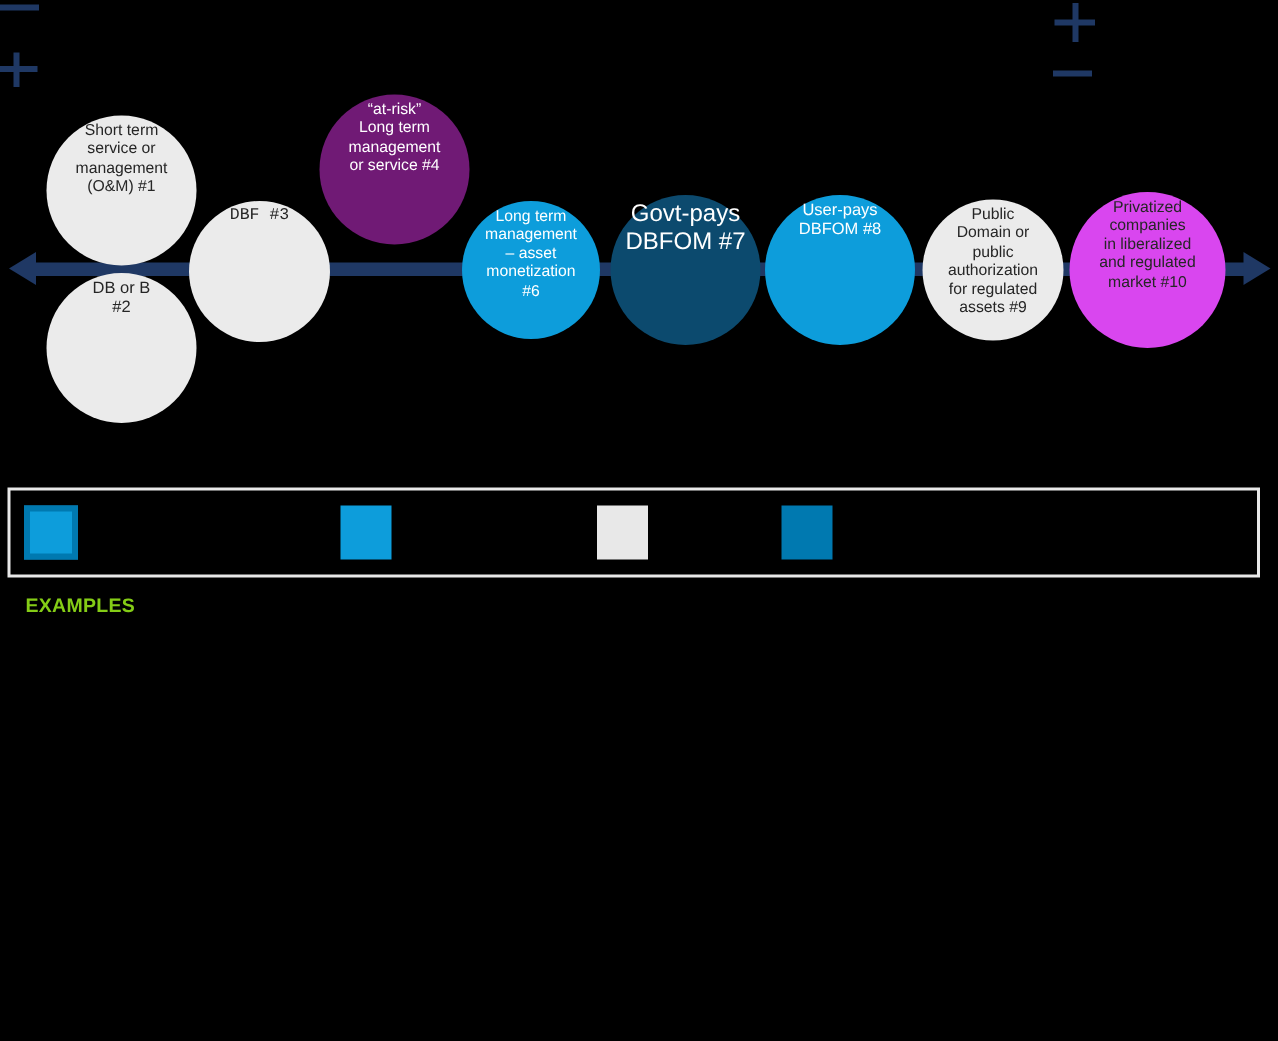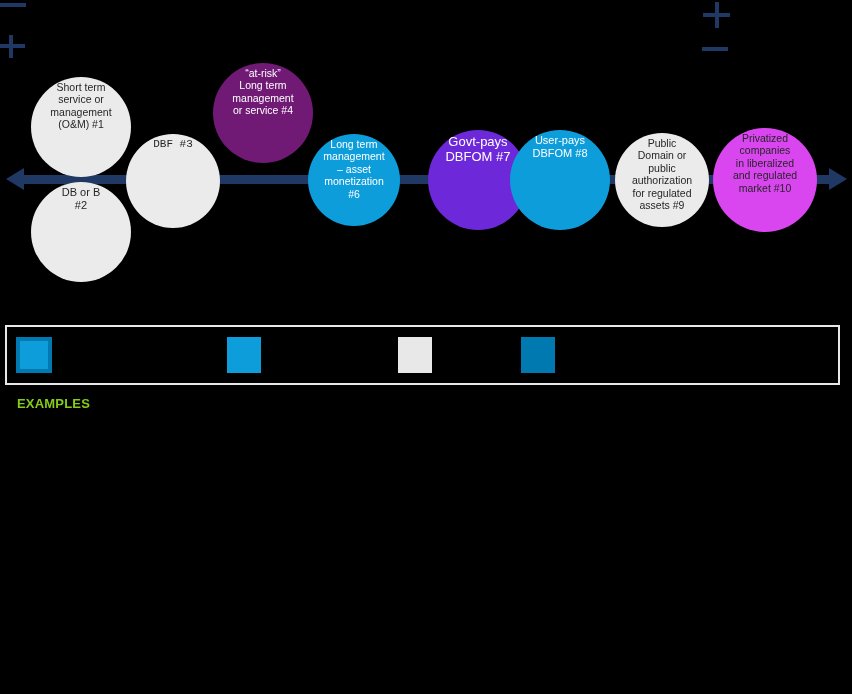--- a/index.html
+++ b/index.html
@@ -154,21 +154,21 @@
   </div>
 
   <div class="node" style="left:308px; top:134px; width:92px; height:92px; background:#0D9DDB; color:#FFFFFF; font-size:10.5px; z-index:7;">
     <span class="node-label">Long term
 management
 – asset
 monetization
 #6</span>
   </div>
 
-  <div class="node" style="left:428px; top:130px; width:100px; height:100px; background:#6d28d9; color:#FFFFFF; font-size:13px; z-index:6;">
+  <div class="node" style="left:407px; top:130px; width:100px; height:100px; background:#0c4a6e; color:#FFFFFF; font-size:16px; z-index:6;">
     <span class="node-label">Govt-pays
 DBFOM #7</span>
   </div>
 
   <div class="node" style="left:510px; top:130px; width:100px; height:100px; background:#0D9DDB; color:#FFFFFF; font-size:11px; z-index:6;">
     <span class="node-label">User-pays
 DBFOM #8</span>
   </div>
 
   <div class="node" style="left:615px; top:133px; width:94px; height:94px; background:#EBEBEB; color:#262626; font-size:10.5px; z-index:5;">

